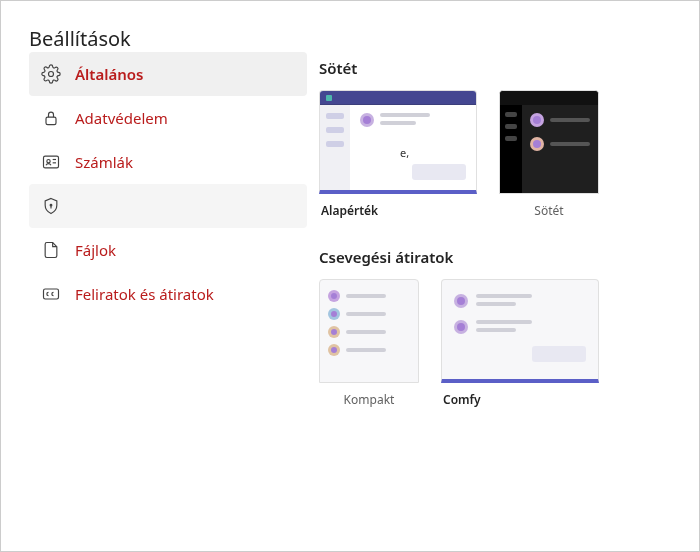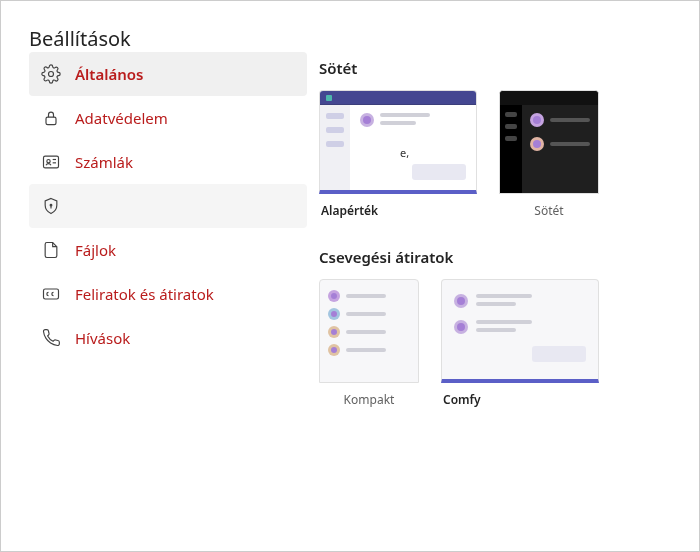--- a/index.html
+++ b/index.html
@@ -152,28 +152,20 @@
         <span class="nav-icon">
           <svg viewBox="0 0 24 24">
               <rect x="3" y="6" width="18" height="12" rx="2"></rect>
               <path d="M9 10a2 2 0 1 0 0 4"></path>
               <path d="M15 10a2 2 0 1 0 0 4"></path>
             </svg>
         </span>
         <span>Feliratok és átiratok</span>
       </div>
 
-      <div class="nav-item">
-        <span class="nav-icon">
-          <svg viewBox="0 0 24 24">
-              <path d="M22 17v2a2 2 0 0 1-2.2 2 19 19 0 0 1-8.3-3 19 19 0 0 1-5.5-5.5A19 19 0 0 1 3 4.2 2 2 0 0 1 5 2h2a2 2 0 0 1 2 1.7c.1.9.3 1.8.6 2.6a2 2 0 0 1-.5 2.1L8 9.5a15 15 0 0 0 6.5 6.5l1.1-1.1a2 2 0 0 1 2.1-.5c.8.3 1.7.5 2.6.6A2 2 0 0 1 22 17z"></path>
-            </svg>
-        </span>
-        <span>Hívások</span>
-      </div>
 
     </nav>
 
     <main class="main">
 
       <div class="section-title">Sötét</div>
       <div class="cards">
 
         <div class="card selected">
           <div class="preview pv-default">

